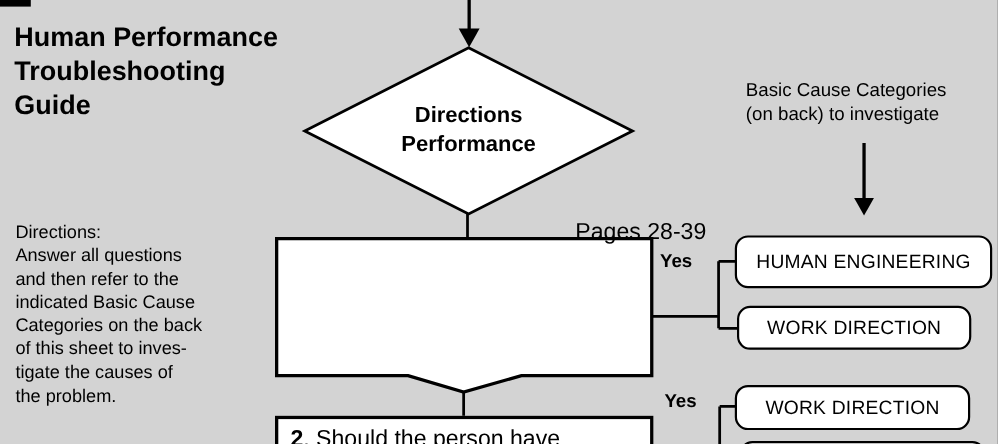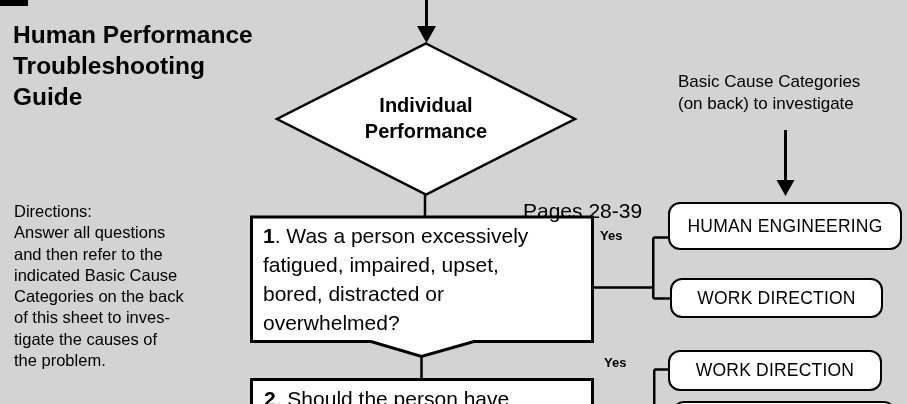--- a/index.html
+++ b/index.html
@@ -14,30 +14,30 @@
   .subtitle{left:13px;top:115px;font-size:24.5px;line-height:31px;}
   .directions{left:14px;top:201px;font-size:16.5px;line-height:21.3px;white-space:pre-line;}
   .svg-layer{left:0;top:0;width:907px;height:404px;}
   .decision-label{left:326px;top:92px;width:200px;text-align:center;
     font-weight:bold;font-size:20px;line-height:26px;white-space:pre-line;}
   .pages-ref{left:523px;top:163px;font-size:21px;margin-top:36px;}
   .legend-note{left:666px;top:71px;font-size:17px;line-height:21.5px;white-space:pre-line;margin-left:12px;}
   .q1-text{left:263px;top:221px;width:326px;font-size:21px;line-height:29px;}
   .qnum{font-weight:bold;}
   .qbody{white-space:pre-line;}
-  .yes{font-size:13px;font-weight:bold;}
+  .yes{font-size:17px;font-weight:bold;}
   .yes-1{left:600px;top:228px;}
   .yes-2{left:604px;top:355px;}
   .q2-box{left:250px;top:378px;width:344px;height:40px;background:#fff;
     border:3px solid #000;box-sizing:border-box;}
   .q2-text{margin:3px 0 0 11px;font-size:21px;line-height:29px;}
   .cat-box{background:#fff;border:2.5px solid #000;border-radius:12px;
     display:flex;align-items:center;justify-content:center;
     font-size:17.5px;letter-spacing:.2px;box-sizing:border-box;}
-  .cat-he{left:668px;top:202px;width:234px;height:48px;}
+  .cat-he{left:668px;top:214px;width:234px;height:48px;}
   .cat-wd1{left:670px;top:278px;width:213px;height:40px;}
   .cat-wd2{left:668px;top:350px;width:214px;height:41px;}
   .cat-partial{left:672px;top:401px;width:224px;height:30px;}
 </style>
 </head>
 <body>
 
 <div class="stage">
 
   <div class="abs corner-mark"></div>
@@ -72,34 +72,28 @@
     <path d="M592,287.5 H653.25 M653.25,237.5 V298.5 M653.25,237.5 H669 M653.25,298.5 H671" fill="none" stroke="#000" stroke-width="2.5"></path>
 
     <path d="M654.25,369.5 H669 M654.25,369.5 V406" fill="none" stroke="#000" stroke-width="2.5"></path>
 
     <g>
       <line x1="785.5" y1="130" x2="785.5" y2="181" stroke="#000" stroke-width="3"></line>
       <polygon points="776.5,180 794.5,180 785.5,196" fill="#000"></polygon>
     </g>
   </svg>
 
-  <div class="abs decision-label">Individual
+  <div class="abs decision-label">Directions
 Performance</div>
 
   <div class="abs pages-ref">Pages 28-39</div>
 
   <div class="abs legend-note">Basic Cause Categories
 (on back) to investigate</div>
 
-  <div class="abs q1-text">
-    <span class="qnum">1</span><span class="qbody">. Was a person excessively
-fatigued, impaired, upset,
-bored, distracted or
-overwhelmed?</span>
-  </div>
 
   <div class="abs yes yes-1">Yes</div>
 
   <div class="abs cat-box cat-he">
     <span>HUMAN ENGINEERING</span>
   </div>
   <div class="abs cat-box cat-wd1">
     <span>WORK DIRECTION</span>
   </div>
 

